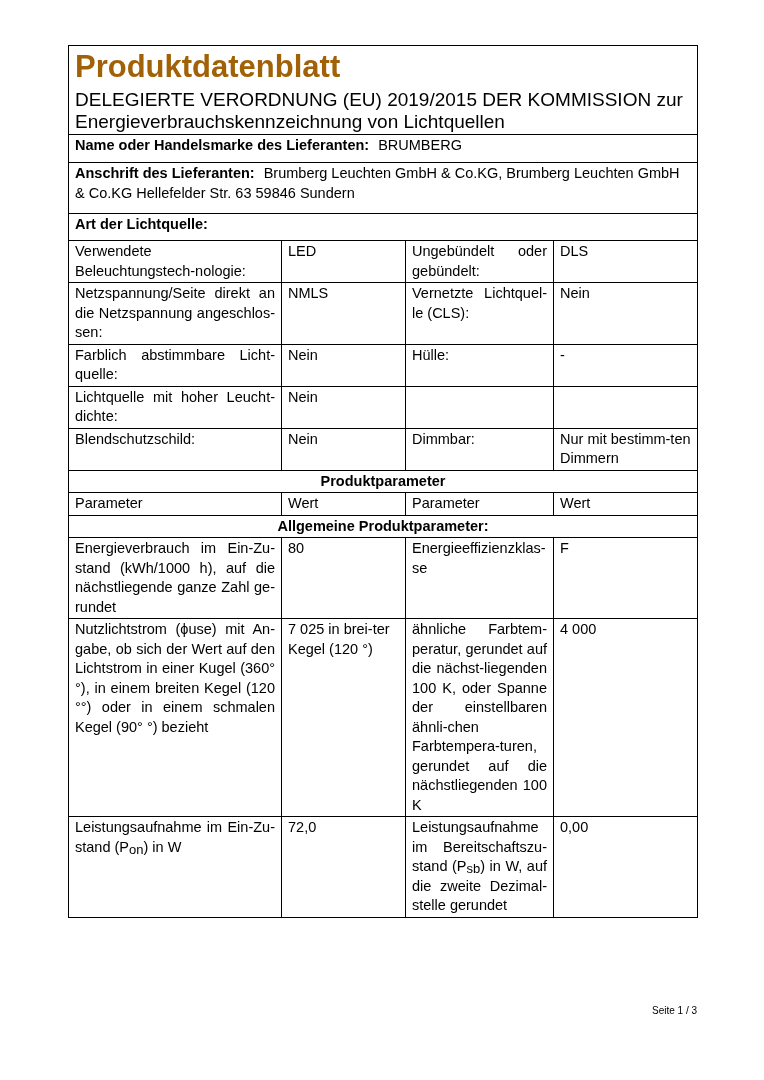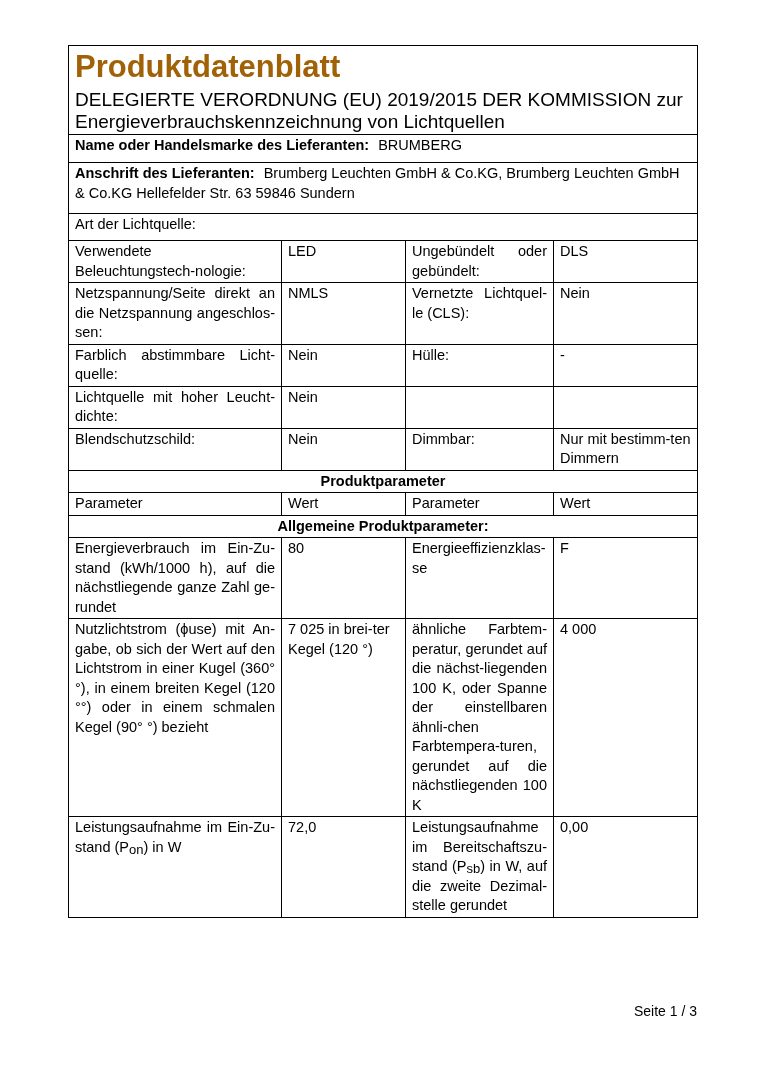--- a/index.html
+++ b/index.html
@@ -20,30 +20,30 @@
     font-size:14.5px;
     line-height:19.5px;
     overflow:hidden;
   }
   td.title-cell{padding:2px 8px 6px 8px;}
   h1.doc-title{margin:0;font-size:31px;line-height:40px;font-weight:bold;letter-spacing:0px;}
   .subtitle{font-size:19px;line-height:22px;margin-top:2px;}
   td.info-cell{padding:3px 7px;}
   .lbl{font-weight:bold;}
   .val{margin-left:9px;font-weight:normal;}
-  td.section-head{font-weight:normal;padding:3px 7px;}
+  td.section-head{font-weight:bold;padding:3px 7px;}
   td.param{text-align:justify;}
   td.value{text-align:left;}
   td.center-head{text-align:center;font-weight:bold;padding:0 6px;line-height:20px;margin-left:21px;}
   td.colhead{padding:0 6px;line-height:20px;}
   .note{margin-top:7px;}
   sub{font-size:13px;line-height:0;vertical-align:-2px;}
   .footer{
     position:absolute;right:67px;top:1004px;
-    font-size:14px;line-height:14px;color:#000;
+    font-size:10px;line-height:14px;color:#000;
   }
 </style>
 </head>
 <body>
 
 <div class="page">
   <table class="sheet">
     <colgroup>
       <col style="width:213px">
         <col style="width:124px">

